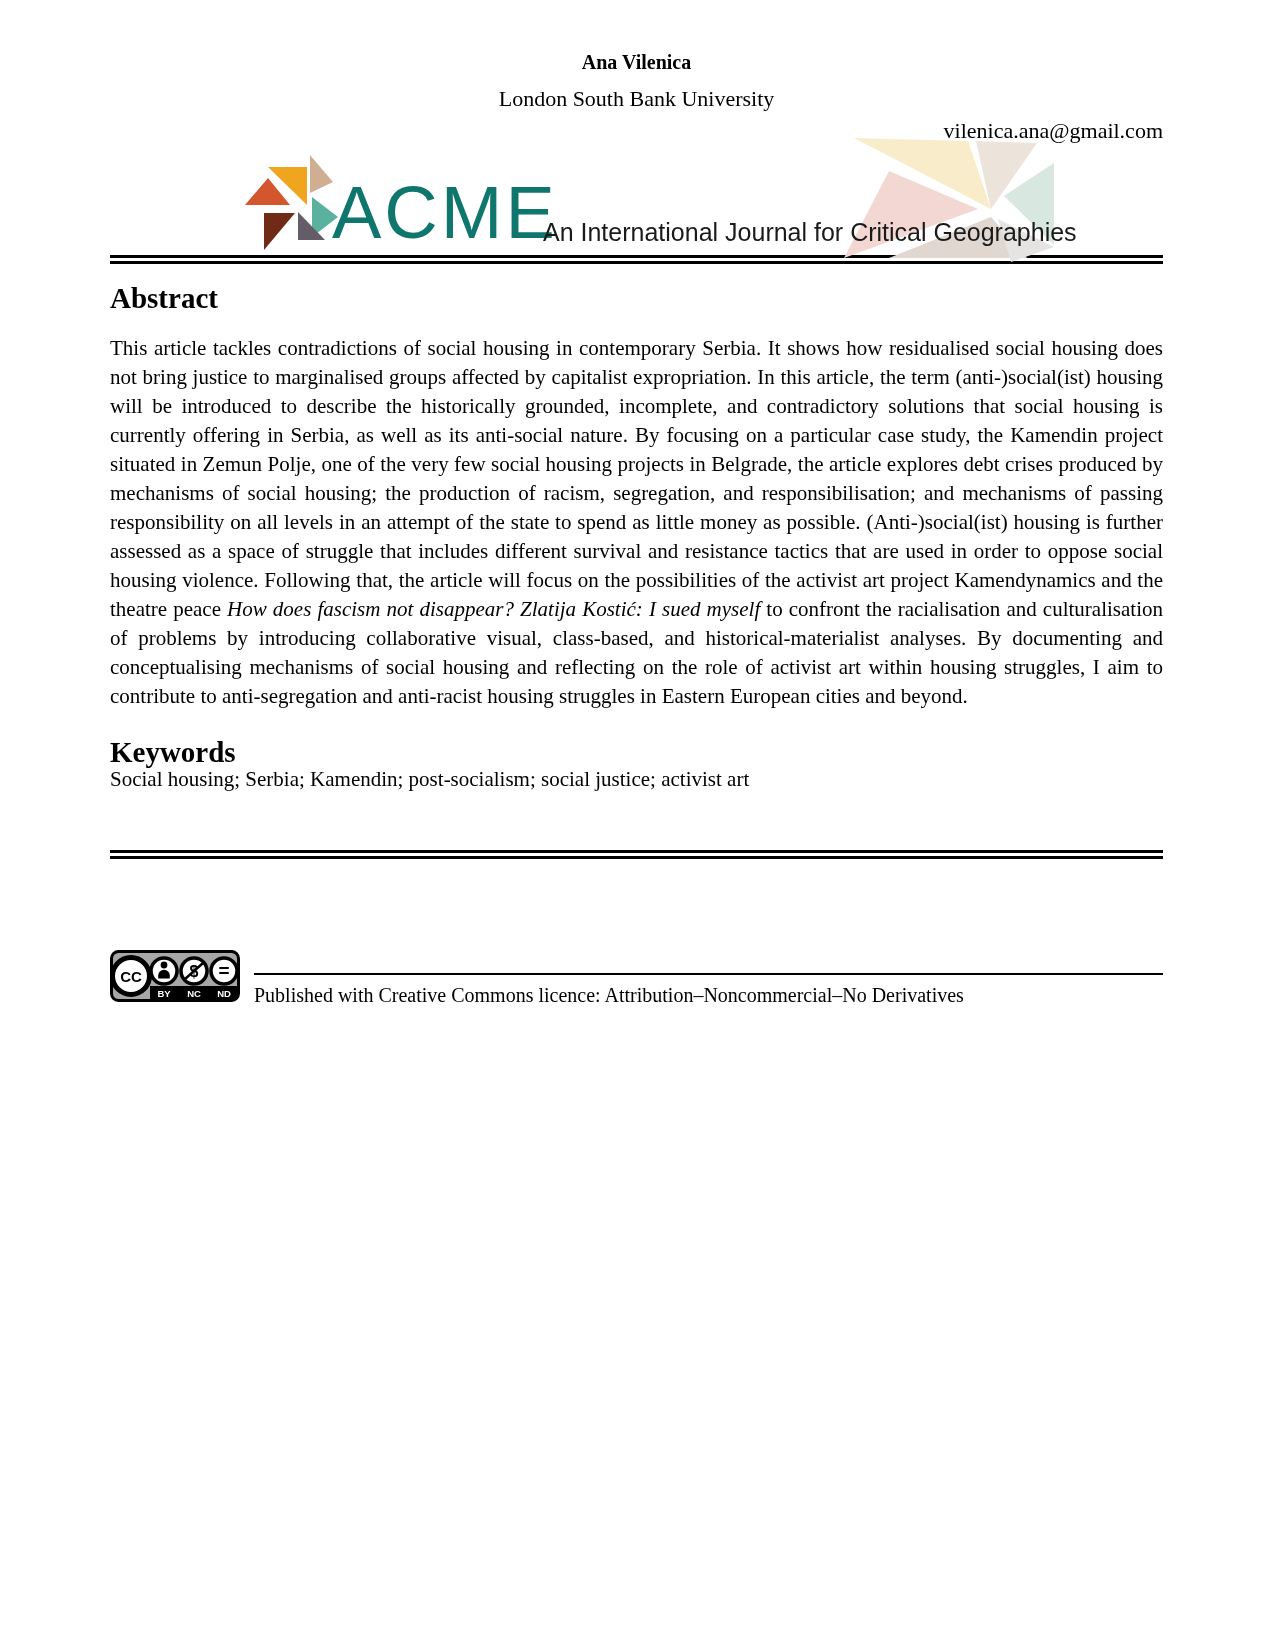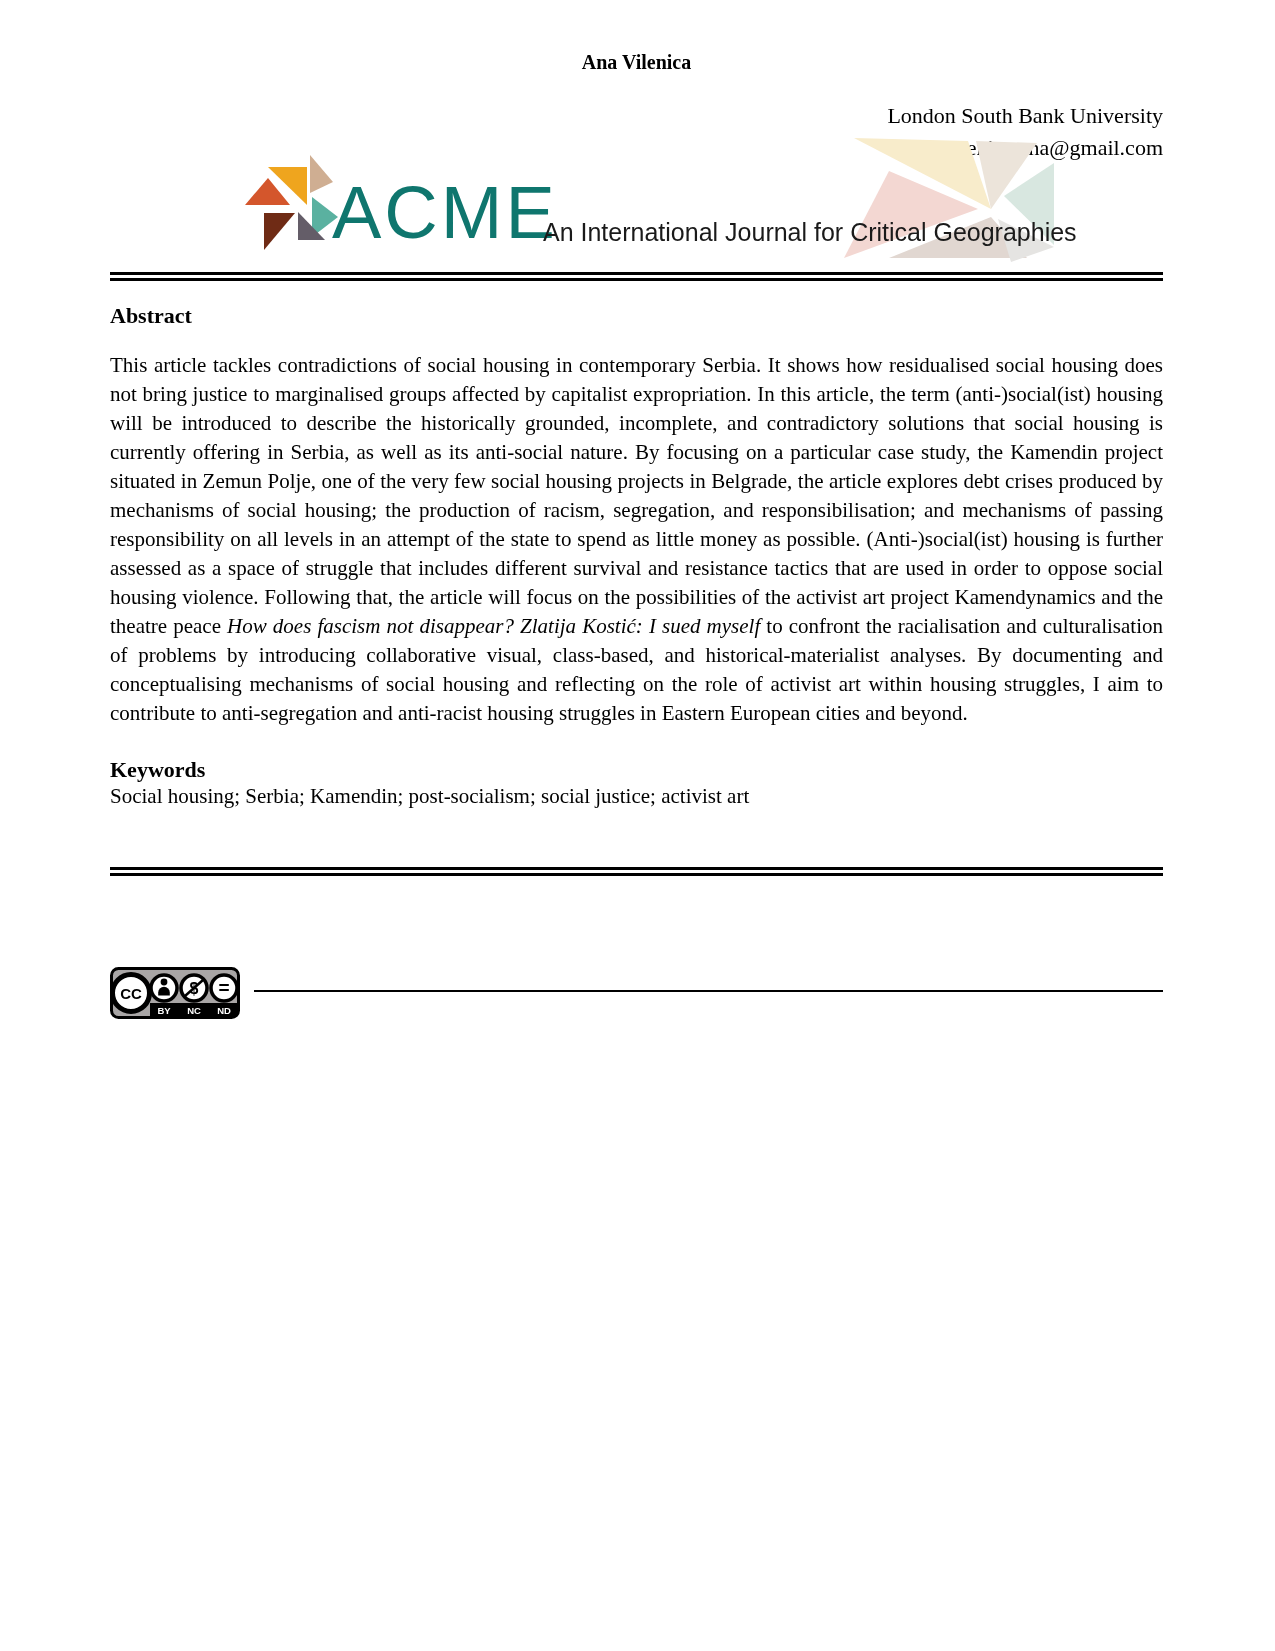--- a/index.html
+++ b/index.html
@@ -32,30 +32,30 @@
   .pinwheel-watermark { position:absolute; left:836px; top:120px; z-index:1; }
   
   .content { position:absolute; left:110px; top:0; width:1053px; }
   .paper-title {
     margin-top:352px;
     font-size:37px; line-height:45px; font-weight:bold;
     text-align:center;
   }
   .paper-title span { display:block; }
   .author-name  { margin-top:46px; font-size:20px; line-height:33px; font-weight:bold; text-align:center; }
-  .affiliation  { margin-top:23px; font-size:22px; line-height:28px; text-align:right; }
+  .affiliation  { margin-top:6px; font-size:22px; line-height:28px; text-align:center; }
   .email        { margin-top:4px;  font-size:22px; line-height:28px; text-align:right; }
   .double-rule {
     height:3px;
     border-top:3px solid #000;
     border-bottom:3px solid #000;
   }
   .rule-top    { margin-top:110px; }
   .rule-bottom { margin-top:57px; }
-  .section-heading { font-size:22px; line-height:27px; font-weight:bold; }
+  .section-heading { font-size:29px; line-height:27px; font-weight:bold; }
   .abstract-heading { margin-top:21px; }
   .abstract-text {
     margin-top:22px;
     font-size:21px; line-height:29px;
     text-align:justify;
   }
   .abstract-text em { font-style:italic; }
   .keywords-heading { margin-top:28px; }
   .keywords-text { font-size:21px; line-height:27px; }
   
@@ -131,17 +131,18 @@
         <circle cx="114" cy="21" r="13" fill="#fff" stroke="#000" stroke-width="3.5"></circle>
         <text x="114" y="27" font-family="Liberation Sans, sans-serif" font-size="19" font-weight="bold" text-anchor="middle" fill="#000">=</text>
 
         <text x="54" y="46.5" font-family="Liberation Sans, sans-serif" font-size="9.5" font-weight="bold" text-anchor="middle" fill="#fff">BY</text>
         <text x="84" y="46.5" font-family="Liberation Sans, sans-serif" font-size="9.5" font-weight="bold" text-anchor="middle" fill="#fff">NC</text>
         <text x="114" y="46.5" font-family="Liberation Sans, sans-serif" font-size="9.5" font-weight="bold" text-anchor="middle" fill="#fff">ND</text>
       </svg>
 
       <div class="footer-right">
         <div class="footer-rule"></div>
+        <div class="license-text">Published with Creative Commons licence: Attribution–Noncommercial–No Derivatives</div>
       </div>
     </div>
 
   </div>
 </div>
 
 </body></html>

